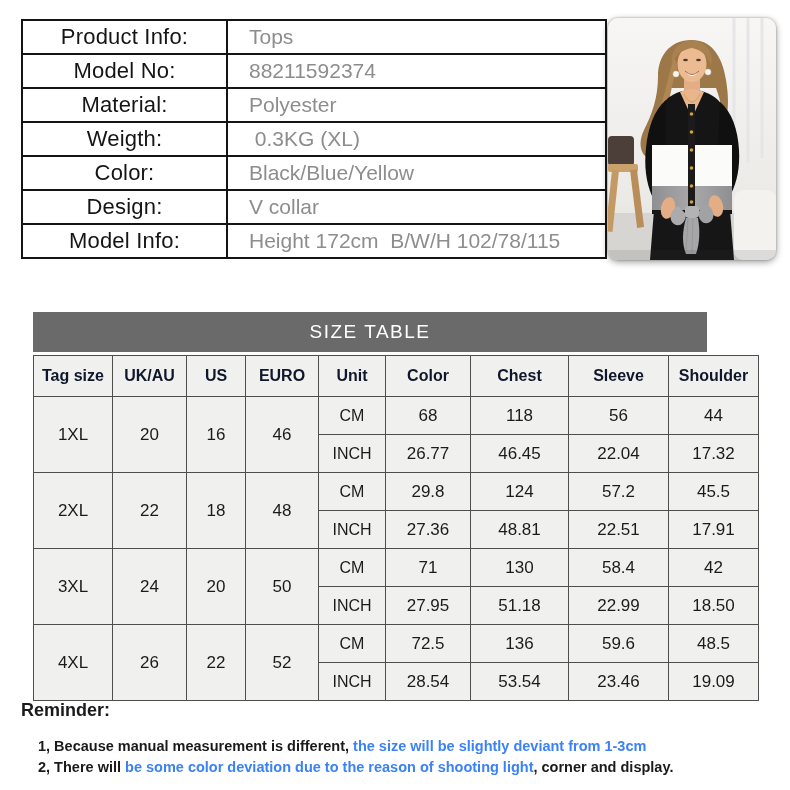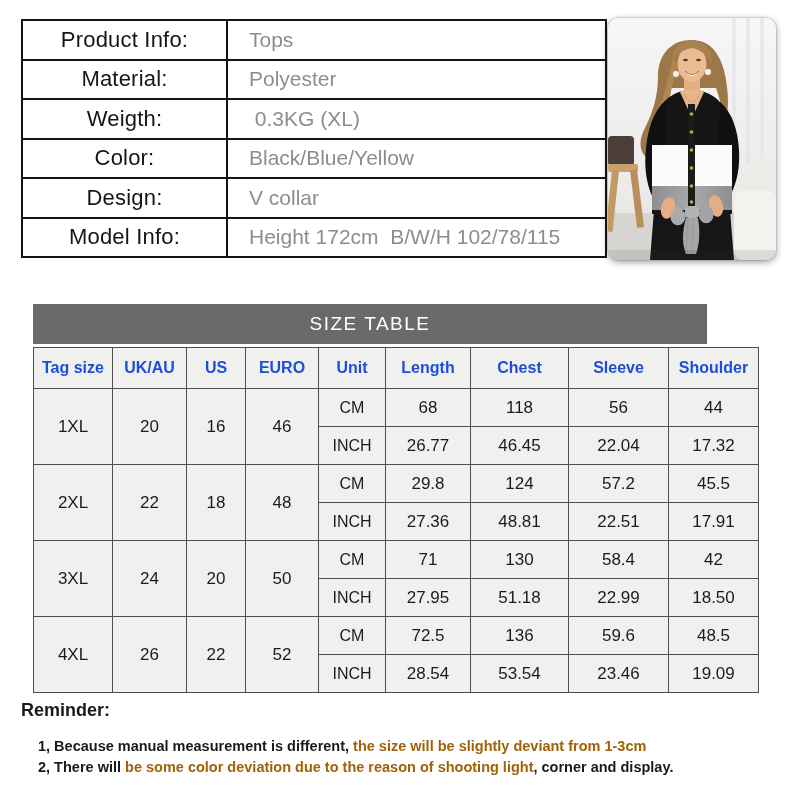--- a/index.html
+++ b/index.html
@@ -43,21 +43,21 @@
     position: absolute; left: 608px; top: 18px;
     width: 168px; height: 242px;
     border-radius: 10px;
     overflow: hidden;
     box-shadow: 0 2px 7px rgba(0,0,0,.4), 0 0 2px rgba(0,0,0,.35);
     background: #efeeec;
   }
   .photo svg { display: block; width: 100%; height: 100%; }
 
   
-  .size-section { position: absolute; left: 33px; top: 304px; width: 674px; }
+  .size-section { position: absolute; left: 33px; top: 312px; width: 674px; }
   .size-title {
     height: 40px;
     background: #6a6a6a;
     color: #ffffff;
     font-size: 19px;
     letter-spacing: 1.5px;
     display: flex; align-items: center; justify-content: center;
     margin-bottom: 3px;
     font-weight: normal;
   }
@@ -66,45 +66,49 @@
     border-collapse: collapse;
     table-layout: fixed;
     background: #f0f0ef;
   }
   .size-table th, .size-table td {
     border: 1px solid #4e4e4e;
     text-align: center;
     vertical-align: middle;
     color: #1b1b1b;
   }
-  .size-table th { height: 41px; font-size: 16px; font-weight: bold; color: #1d4ed8; }
+  .size-table th { height: 41px; font-size: 16px; font-weight: bold; color: #0f172a; }
   .size-table td { height: 38px; font-size: 17px; font-weight: normal; }
   .size-table td.unit { font-size: 16px; }
 
   
   .reminder {
     position: absolute; left: 21px; top: 697px; width: 755px;
     font-size: 14.5px; font-weight: bold; color: #1a1a1a;
     line-height: 1.45;
   }
   .reminder .heading { font-size: 18px; margin-bottom: 13px; }
   .reminder .item { margin-left: 17px; }
   .reminder .line2 { margin-left: 38px; }
-  .reminder .red { color: #a16207; }
+  .reminder .red { color: #3b82f6; }
 </style>
 </head>
 <body>
 
 <div class="page">
 
   <table class="info-table">
     <tbody>
       <tr>
         <td class="label">Product Info:</td>
         <td class="value">Tops</td>
+      </tr>
+      <tr>
+        <td class="label">Model No:</td>
+        <td class="value">88211592374</td>
       </tr>
       <tr>
         <td class="label">Material:</td>
         <td class="value">Polyester</td>
       </tr>
       <tr>
         <td class="label">Weigth:</td>
         <td class="value"> 0.3KG (XL)</td>
       </tr>
       <tr>
@@ -232,21 +236,21 @@
           <col style="width:100px">
           <col style="width:90px">
       </colgroup>
       <thead>
         <tr>
           <th>Tag size</th>
           <th>UK/AU</th>
           <th>US</th>
           <th>EURO</th>
           <th>Unit</th>
-          <th>Length</th>
+          <th>Color</th>
           <th>Chest</th>
           <th>Sleeve</th>
           <th>Shoulder</th>
         </tr>
       </thead>
       <tbody>
 
         <tr>
           <td rowspan="2">1XL</td>
           <td rowspan="2">20</td>

